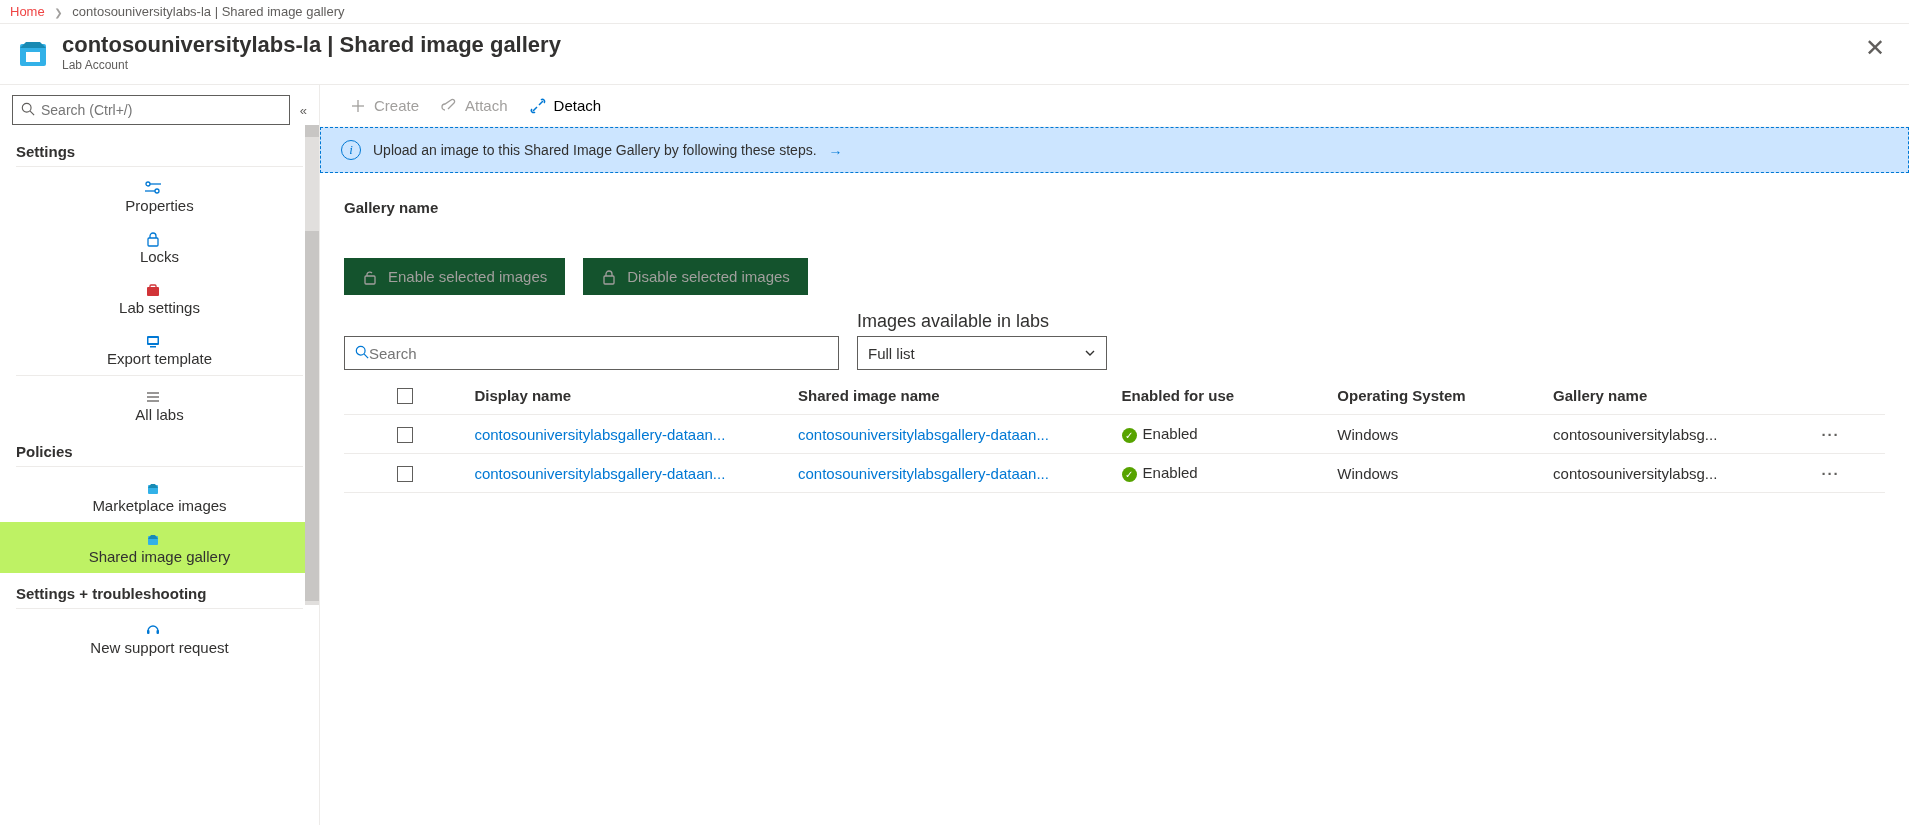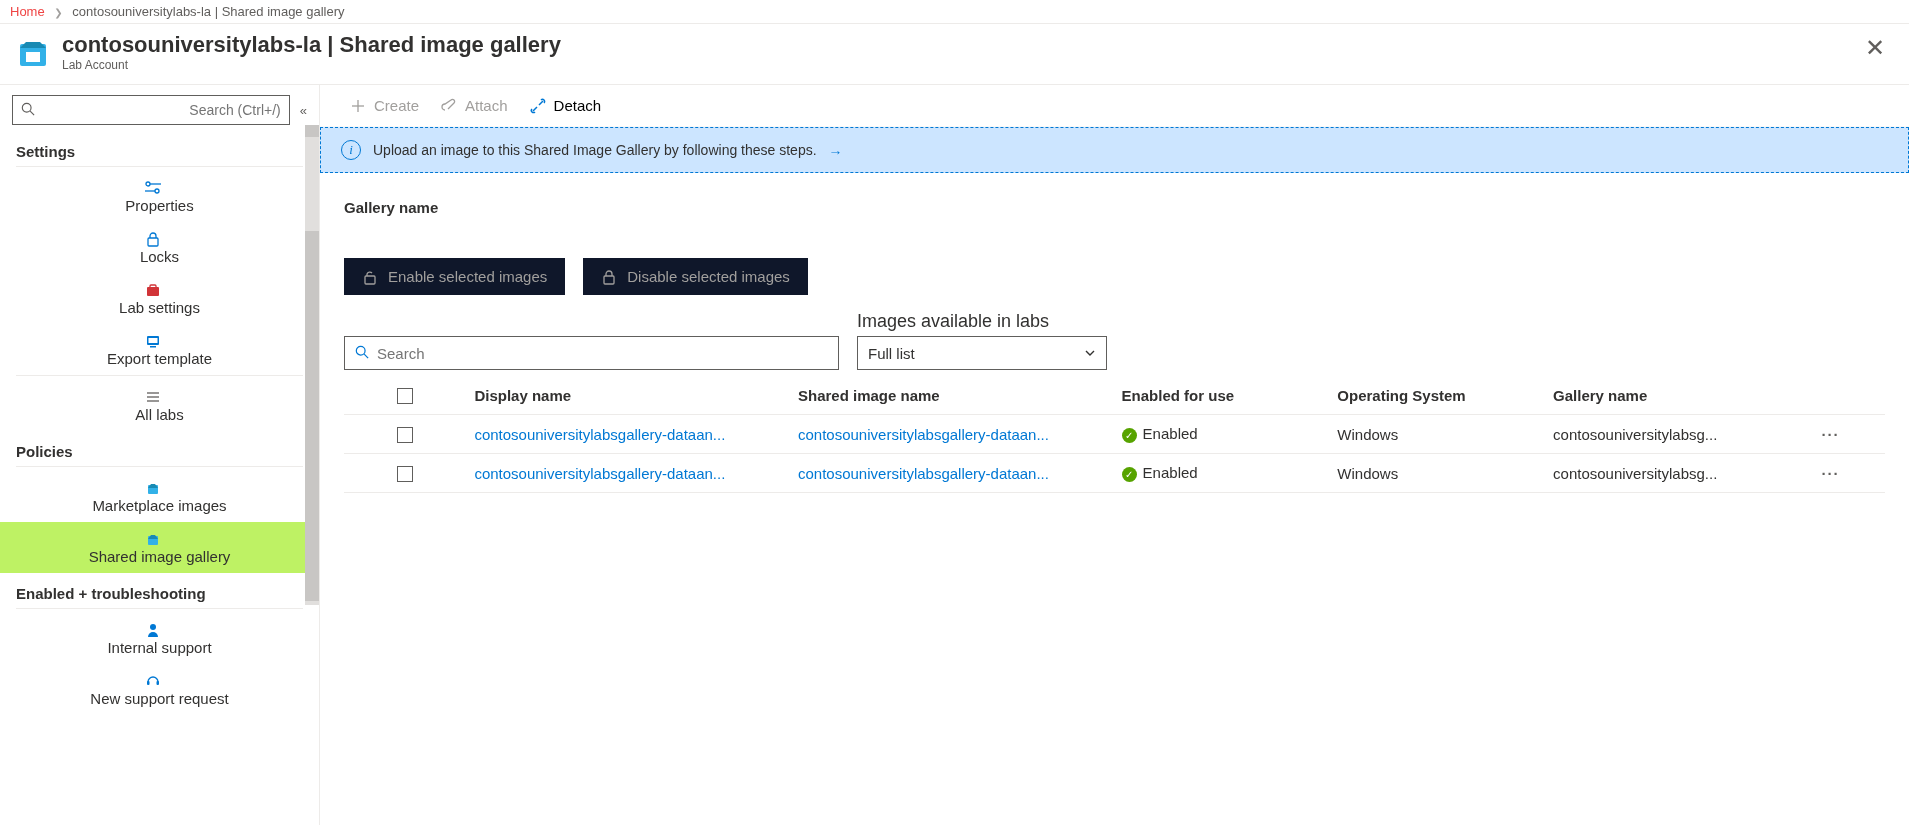--- a/index.html
+++ b/index.html
@@ -19,21 +19,21 @@
 .page-header .close { font-size: 24px; color: #605e5c; cursor:pointer; padding:4px 8px; font-weight:300; line-height:1; }
 
 
 .layout { display:flex; height: calc(100vh - 84px); }
 .sidebar { width: 320px; border-right: 1px solid #edebe9; overflow-y:auto; position:relative; }
 .main { flex:1; overflow-y:auto; display:flex; flex-direction:column; }
 
 
 .sidebar-search-row { display:flex; align-items:center; padding: 10px 12px 6px 12px; }
 .sidebar-search { flex:1; border:1px solid #605e5c; height:30px; display:flex; align-items:center; padding:0 8px; }
-.sidebar-search input { border:none; outline:none; flex:1; font-size:14px; margin-left:6px; color:#605e5c;text-align:right; }
+.sidebar-search input { border:none; outline:none; flex:1; font-size:14px; margin-left:6px; color:#605e5c; }
 .sidebar-collapse { margin-left:10px; color:#605e5c; font-size:13px; cursor:pointer; }
 
 
 .side-section-h { font-size:15px; font-weight:600; padding: 12px 16px 6px 16px; }
 .side-hr { border:none; border-top:1px solid #edebe9; margin: 0 16px 4px 16px; }
 .side-item { display:flex; align-items:center; padding: 8px 16px; cursor:pointer; font-size:15px;flex-direction:column; }
 .side-item .mi { width:18px; height:18px; margin-right:14px; display:inline-flex; align-items:center; justify-content:center; flex-shrink:0; }
 .side-item.selected { background:#bef264; font-weight:400; }
 
 
@@ -51,26 +51,26 @@
 .info-banner { display:flex; align-items:center; gap:12px; padding: 12px 20px; background:#cce5ff; border:1px dashed #0078d4; margin:0; }
 .info-banner .info-icon { width:20px; height:20px; border:1px solid #0078d4; border-radius:50%; display:flex; align-items:center; justify-content:center; color:#0078d4; font-family:Georgia,serif; font-style:italic; font-size:13px; }
 .info-banner .arrow { color:#0078d4; }
 
 
 .content { padding: 18px 24px; }
 .field-label { font-weight:600; font-size:15px; margin-bottom:8px; margin-top:8px; }
 .readonly-box { background:#f3f2f1; padding:10px 14px; color:#0078d4; font-size:15px; border-bottom:1px solid #e1dfdd; }
 
 .action-row { display:flex; gap:18px; margin: 42px 0 16px 0; }
-.pill-btn { display:flex; align-items:center; gap:10px; background:#0f172a; border:none; padding:10px 18px; font-size:15px; color:#a19f9d; cursor:default; }
+.pill-btn { display:flex; align-items:center; gap:10px; background:#14532d; border:none; padding:10px 18px; font-size:15px; color:#a19f9d; cursor:default; }
 .pill-btn .pi { width:16px; height:16px; }
 
 .filter-row { display:flex; align-items:flex-end; gap:18px; margin-bottom:6px; }
 .search-box { border:1px solid #605e5c; display:flex; align-items:center; padding:5px 10px; width:495px; height:34px; }
-.search-box input { border:none; outline:none; flex:1; font-size:15px; margin-left:8px; }
+.search-box input { border:none; outline:none; flex:1; font-size:15px; margin-left:0; }
 .dropdown-wrap { display:flex; flex-direction:column; }
 .dropdown-wrap label { font-size:18px; margin-bottom:4px; }
 .dropdown { border:1px solid #605e5c; display:flex; align-items:center; justify-content:space-between; padding:5px 10px; width:250px; height:34px; font-size:15px; cursor:pointer; }
 
 
 table { width:100%; border-collapse:collapse; margin-top:2px; }
 th { text-align:left; font-weight:600; font-size:15px; padding:10px 8px; border-bottom:1px solid #edebe9; }
 td { padding:10px 8px; border-bottom:1px solid #edebe9; font-size:15px; white-space:nowrap; overflow:hidden; text-overflow:ellipsis; max-width:0; }
 th:first-child, td:first-child { width:36px; text-align:center; }
 td.link { color:#0078d4; }
@@ -189,31 +189,22 @@
     <div class="side-item selected">
       <span class="mi">
           <svg width="16" height="16" viewBox="0 0 16 16">
             <rect x="3" y="5" width="10" height="9" rx="1" fill="#32b1e8"></rect>
             <path d="M3 8 L6 4 H10 L13 8" fill="#198ab3"></path>
           </svg>
         </span>
       <span>Shared image gallery</span>
     </div>
 
-    <div class="side-section-h">Enabled + troubleshooting</div>
+    <div class="side-section-h">Settings + troubleshooting</div>
     <hr class="side-hr">
-    <div class="side-item">
-      <span class="mi">
-          <svg width="16" height="16" viewBox="0 0 16 16">
-            <circle cx="8" cy="5" r="3" fill="#0078d4"></circle>
-            <path d="M3 15 a5 5 0 0 1 10 0" fill="#0078d4"></path>
-          </svg>
-        </span>
-      <span>Internal support</span>
-    </div>
     <div class="side-item">
       <span class="mi">
           <svg width="16" height="16" viewBox="0 0 16 16">
             <path d="M3 9 a5 5 0 0 1 10 0" fill="none" stroke="#0078d4" stroke-width="1.3"></path>
             <rect x="2" y="8" width="2.5" height="4" rx="1" fill="#0078d4"></rect>
             <rect x="11.5" y="8" width="2.5" height="4" rx="1" fill="#0078d4"></rect>
           </svg>
         </span>
       <span>New support request</span>
     </div>

